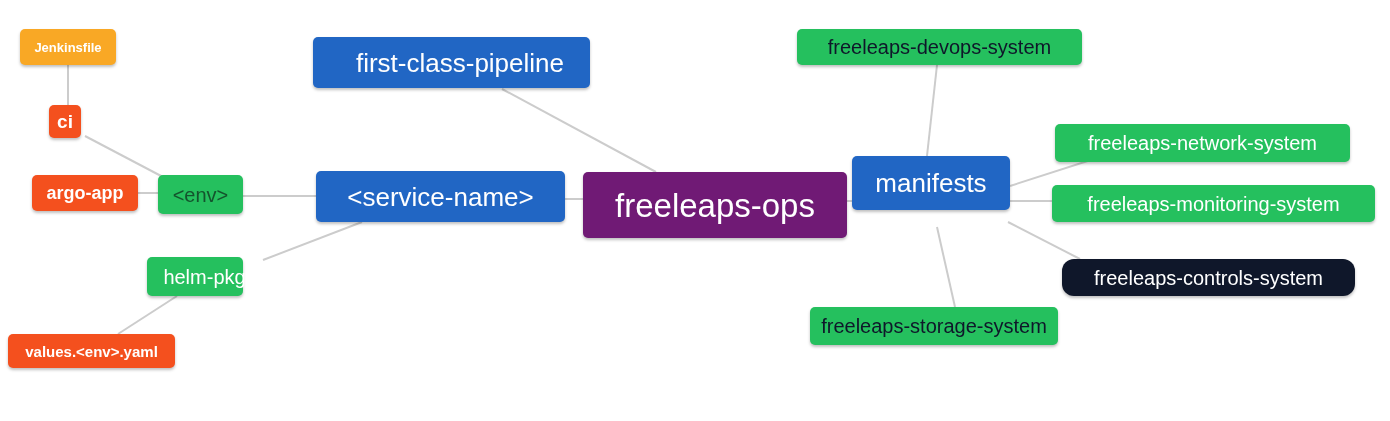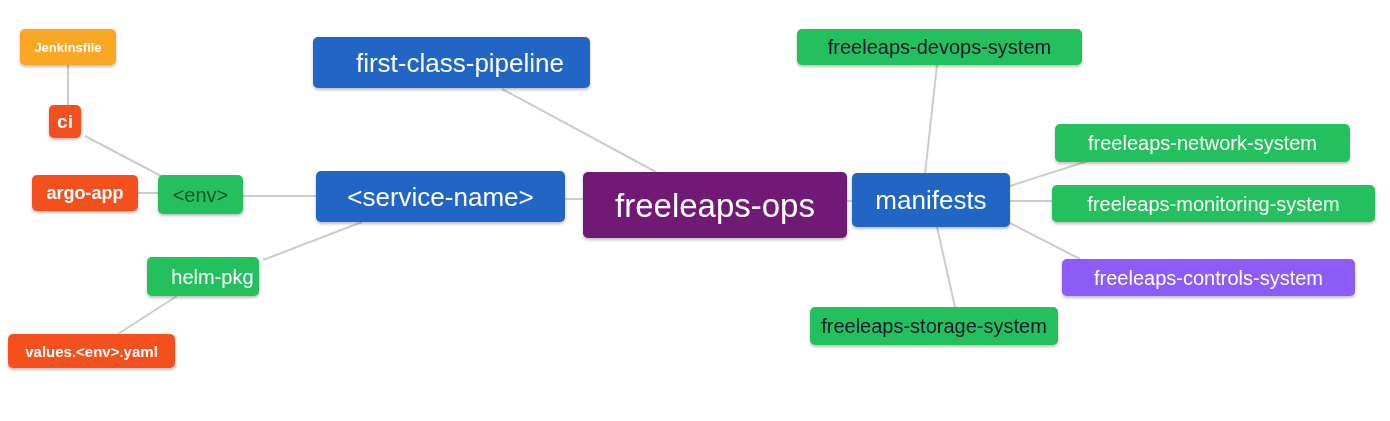--- a/index.html
+++ b/index.html
@@ -67,27 +67,27 @@
   <div id="nodes-layer">
       <div class="node" style="left: 583px; top: 172px; width: 264px; height: 66px; background: #701a75; font-size: 33px; color: rgb(255, 255, 255);">
         <span class="node-label">freeleaps-ops</span>
       </div>
       <div class="node" style="left: 313px; top: 37px; width: 277px; height: 51px; background: rgb(33, 102, 196); font-size: 26px; color: rgb(255, 255, 255); padding-left: 17px;">
         <span class="node-label">first-class-pipeline</span>
       </div>
       <div class="node" style="left: 316px; top: 171px; width: 249px; height: 51px; background: rgb(33, 102, 196); font-size: 26px; color: rgb(255, 255, 255);">
         <span class="node-label">&lt;service-name&gt;</span>
       </div>
-      <div class="node" style="left: 852px; top: 173px; width: 158px; height: 54px; background: rgb(33, 102, 196); font-size: 26px; color: rgb(255, 255, 255);">
+      <div class="node" style="left: 852px; top: 156px; width: 158px; height: 54px; background: rgb(33, 102, 196); font-size: 26px; color: rgb(255, 255, 255);">
         <span class="node-label">manifests</span>
       </div>
       <div class="node" style="left: 158px; top: 175px; width: 85px; height: 39px; background: rgb(37, 192, 94); font-size: 20px; color: #14532d;">
         <span class="node-label">&lt;env&gt;</span>
       </div>
-      <div class="node" style="left: 147px; top: 257px; width: 112px; height: 39px; background: rgb(37, 192, 94); font-size: 20px; color: rgb(255, 255, 255); padding-left: 19px;">
+      <div class="node" style="left: 147px; top: 257px; width: 96px; height: 39px; background: rgb(37, 192, 94); font-size: 20px; color: rgb(255, 255, 255); padding-left: 19px;">
         <span class="node-label">helm-pkg</span>
       </div>
       <div class="node bold" style="left: 49px; top: 105px; width: 32px; height: 33px; background: rgb(244, 80, 30); font-size: 19px; color: rgb(255, 255, 255);">
         <span class="node-label">ci</span>
       </div>
       <div class="node bold" style="left: 32px; top: 175px; width: 106px; height: 36px; background: rgb(244, 80, 30); font-size: 18px; color: rgb(255, 255, 255);">
         <span class="node-label">argo-app</span>
       </div>
       <div class="node bold" style="left: 20px; top: 29px; width: 96px; height: 36px; background: rgb(249, 168, 37); font-size: 13px; color: rgb(255, 255, 255);">
         <span class="node-label">Jenkinsfile</span>
@@ -97,20 +97,20 @@
       </div>
       <div class="node" style="left: 797px; top: 29px; width: 285px; height: 36px; background: rgb(37, 192, 94); font-size: 20px; color: #0f172a;">
         <span class="node-label">freeleaps-devops-system</span>
       </div>
       <div class="node" style="left: 1055px; top: 112px; width: 295px; height: 38px; background: rgb(37, 192, 94); font-size: 20px; color: rgb(255, 255, 255); margin-top: 12px;">
         <span class="node-label">freeleaps-network-system</span>
       </div>
       <div class="node" style="left: 1052px; top: 185px; width: 323px; height: 37px; background: rgb(37, 192, 94); font-size: 20px; color: rgb(255, 255, 255);">
         <span class="node-label">freeleaps-monitoring-system</span>
       </div>
-      <div class="node" style="left: 1062px; top: 259px; width: 293px; height: 37px; background: #8b5cf6; font-size: 20px; color: rgb(255, 255, 255);">
+      <div class="node" style="left: 1062px; top: 259px; width: 293px; height: 37px; background: #0f172a; font-size: 20px; color: rgb(255, 255, 255); border-radius: 12px;">
         <span class="node-label">freeleaps-controls-system</span>
       </div>
       <div class="node" style="left: 810px; top: 307px; width: 248px; height: 38px; background: rgb(37, 192, 94); font-size: 20px; color: #0f172a;">
         <span class="node-label">freeleaps-storage-system</span>
       </div>
     </div>
 </div>
 
 </body></html>

